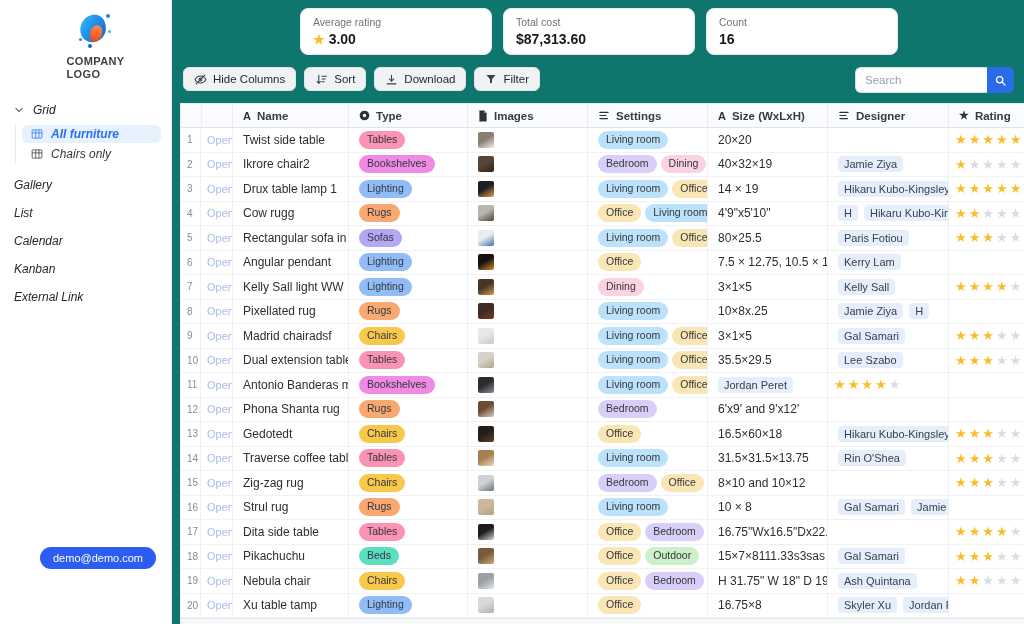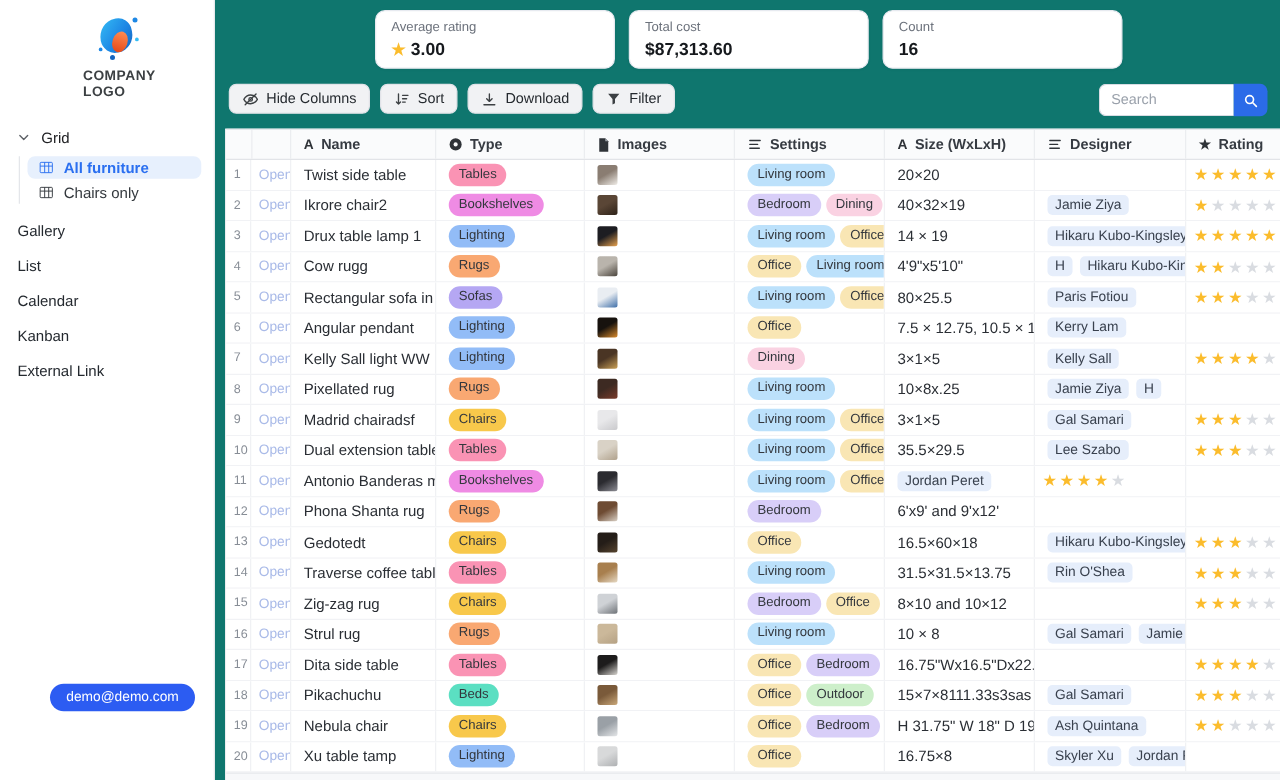--- a/index.html
+++ b/index.html
@@ -23,21 +23,21 @@
     border-radius:62% 45% 58% 48%; transform:rotate(-12deg); }
   .logo-b2 { position:absolute; left:11px; top:13px; width:12px; height:17px;
     background:linear-gradient(180deg,#FF8A50,#E64A19); border-radius:50%; transform:rotate(18deg); }
   .logo-d1,.logo-d2,.logo-d3,.logo-d4 { position:absolute; border-radius:50%; background:#1E88E5; }
   .logo-d1 { width:4px; height:4px; left:27px; top:2px; }
   .logo-d2 { width:3px; height:3px; left:0px;  top:26px; }
   .logo-d3 { width:4px; height:4px; left:9px;  top:32px; background:#1565C0; }
   .logo-d4 { width:3px; height:3px; left:29px; top:18px; background:#35BDF5; }
   .logo-text { font-size:11px; font-weight:bold; color:#3C4043; line-height:1.2; letter-spacing:.4px; }
 
-  .nav { margin-top:16px; }
+  .nav { margin-top:16px;font-style:italic; }
   .nav-group-header { display:flex; align-items:center; gap:9px; padding:6px 14px; font-size:12px; color:#202124; }
   .nav-sub { margin:2px 10px 8px 15px; border-left:1px solid #E4E6EA; padding-left:6px; }
   .nav-sub-item { display:flex; align-items:center; gap:8px; font-size:12px; color:#33383D;
     padding:2px 9px; margin-bottom:2px; border-radius:6px; cursor:pointer; }
   .nav-sub-item.active { background:#E7F0FD; color:#2A6FF0; font-weight:bold; }
   .nav-item { font-size:12px; color:#24292F; padding:7px 14px; cursor:pointer; }
   .user-badge { position:absolute; left:40px; bottom:55px; background:#2C5CF2; color:#fff;
     font-size:11px; padding:5px 13px; border-radius:12px; }
 
   
@@ -49,21 +49,21 @@
   .card-label { font-size:10.5px; color:#6C727C; }
   .card-value { display:flex; align-items:center; gap:4px; font-size:14px; font-weight:bold; color:#16191D; margin-top:3px; }
   .card-star { color:#FBBC2C; font-size:13px; line-height:1; }
 
   .toolbar { display:flex; align-items:flex-start; margin:12px 10px 0 11px; }
   .tb-buttons { display:flex; gap:8px; }
   .tb-btn { display:flex; align-items:center; gap:6px; height:24px; padding:0 10px;
     background:#F1F2F4; border:1px solid #E1E3E8; border-radius:6px; font-size:11.5px; color:#24292E; cursor:pointer; }
   .tb-btn svg { display:block; }
   .search-wrap { margin-left:auto; display:flex; }
-  .search-input { width:108px; height:26px; border:1px solid #D8DCE3; border-right:none;
+  .search-input { width:132px; height:26px; border:1px solid #D8DCE3; border-right:none;
     border-radius:6px 0 0 6px; padding:0 9px; font-size:11.5px; color:#333; background:#fff; outline:none; }
   .search-input::placeholder { color:#9AA1AB; }
   .search-btn { width:27px; height:26px; background:#2B6BE8; border:none; border-radius:0 6px 6px 0;
     display:flex; align-items:center; justify-content:center; cursor:pointer; }
 
   
   .gtable { margin:10px 0 0 8px; width:844px; background:#fff; border-left:1px solid #EBEDF0; }
   .grid-cols { display:grid; grid-template-columns:20px 32px 116px 119px 120px 120px 120px 121px 76px; }
   .thead { height:25px; background:#FAFBFC; border-top:1px solid #E6E8EB; border-bottom:1px solid #E2E4E8; }
   .th { display:flex; align-items:center; gap:6px; padding:0 10px; font-size:11.5px; font-weight:bold;

